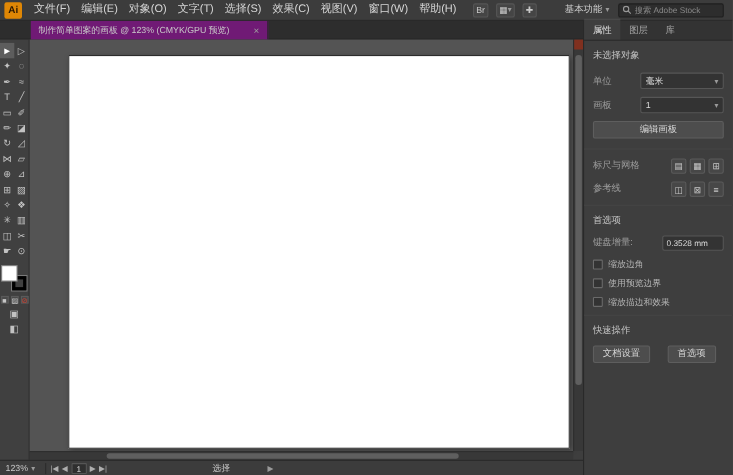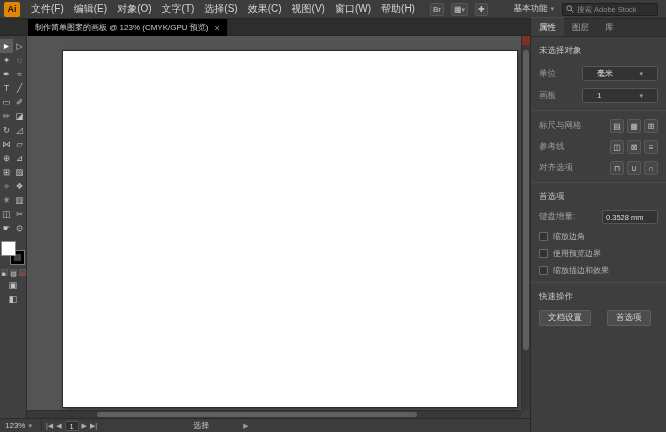--- a/index.html
+++ b/index.html
@@ -21,22 +21,22 @@
   .workspace { font-size:8.5px; color:#d0d0d0; display:flex; align-items:center; gap:3px; margin-right:8px; white-space:nowrap; }
   .search-box { width:96px; height:13px; background:#2d2d2d; border:1px solid #1f1f1f; border-radius:2px;
                 display:flex; align-items:center; padding:0 3px; gap:3px; margin-right:4px; }
   .search-box input { background:transparent; border:none; outline:none; width:66px; font-size:7.5px; color:#bbb;
                       font-family:"Liberation Sans", sans-serif; }
   .search-box input::placeholder { color:#8a8a8a; }
 
   
   .tabbar { position:absolute; left:0; top:19px; width:530px; height:17px; background:#2d2d2d;
             border-bottom:1px solid #262626; }
-  .doc-tab { position:absolute; left:28px; top:0; height:17px; background:#000000; border-right:1px solid #262626;
-             display:flex; align-items:center; padding:0 7px; gap:6px; }
+  .doc-tab { position:absolute; left:28px; top:0; height:17px; background:#701a75; border-right:1px solid #262626;
+             display:flex; align-items:center; padding:0 7px; gap:22px; }
   .tab-title { font-size:8px; color:#c9c9c9; white-space:nowrap; }
   .tab-close { font-size:9px; color:#9f9f9f; cursor:default; }
 
   
   .toolbar { position:absolute; left:0; top:36px; width:27px; height:382px; background:#404040;
              border-right:1px solid #2e2e2e; }
   .tools { display:grid; grid-template-columns:13px 13px; justify-content:center; padding-top:3px; }
   .tool { height:14px; display:flex; align-items:center; justify-content:center; font-size:8.5px; color:#c2c2c2; }
   .tool.active { background:#5d5d5d; color:#ffffff; }
   .fs { position:relative; width:22px; height:22px; margin:7px auto 5px auto; }
@@ -78,21 +78,21 @@
   .right-panel { position:absolute; left:530px; top:19px; width:136px; height:413px; background:#3e3e3e;
                  border-left:1px solid #292929; }
   .rp-tabs { height:18px; background:#333333; display:flex; align-items:flex-end; border-bottom:1px solid #2b2b2b; }
   .rp-tab { font-size:8.5px; color:#a6a6a6; padding:3px 8px; line-height:12px; white-space:nowrap; }
   .rp-tab.active { background:#3e3e3e; color:#e2e2e2; border-top:1px solid #4c4c4c; }
   .rp-content { padding:8px 8px 0 8px; }
   .rp-noselect { font-size:8.5px; color:#c4c4c4; margin-bottom:9px; }
   .rp-row { display:flex; align-items:center; justify-content:space-between; margin-bottom:7px; }
   .rp-label { font-size:8.5px; color:#9c9c9c; white-space:nowrap; }
   .field { display:flex; align-items:center; justify-content:space-between; background:#333; border:1px solid #565656;
-           border-radius:2px; height:15px; padding:0 14px; font-size:8px; color:#ddd; width:76px; }
+           border-radius:2px; height:15px; padding:0 4px; font-size:8px; color:#ddd; width:76px; }
   .btn { height:16px; background:#4d4d4d; border:1px solid #5e5e5e; border-radius:2px; color:#d5d5d5;
          font-size:8.5px; display:flex; align-items:center; justify-content:center; padding:0 8px;
          font-family:"Liberation Sans", sans-serif; }
   .btn-full { width:100%; margin-bottom:9px; }
   .divider { height:1px; background:#333; border-bottom:1px solid #4a4a4a; margin:2px -8px 8px -8px; }
   .icon-group { display:flex; gap:3px; }
   .icon-btn { width:14px; height:14px; background:#474747; border:1px solid #5a5a5a; border-radius:2px;
               font-size:8px; color:#c6c6c6; display:flex; align-items:center; justify-content:center; }
   .rp-section-title { font-size:8.5px; color:#c6c6c6; margin-bottom:7px; }
   .inc-field { width:56px; height:14px; background:#333; border:1px solid #565656; border-radius:2px;
@@ -238,20 +238,21 @@
       </div>
 
       <div class="rp-row">
         <span class="rp-label">画板</span>
         <div class="field">
           <span>1</span>
           <span class="caret">▾</span>
         </div>
       </div>
 
+      <button class="btn btn-full">编辑画板</button>
 
       <div class="divider"></div>
 
       <div class="rp-row">
         <span class="rp-label">标尺与网格</span>
         <div class="icon-group">
           <span class="icon-btn">▤</span>
           <span class="icon-btn">▦</span>
           <span class="icon-btn">⊞</span>
         </div>
@@ -259,28 +260,20 @@
 
       <div class="rp-row">
         <span class="rp-label">参考线</span>
         <div class="icon-group">
           <span class="icon-btn">◫</span>
           <span class="icon-btn">⊠</span>
           <span class="icon-btn">≡</span>
         </div>
       </div>
 
-      <div class="rp-row">
-        <span class="rp-label">对齐选项</span>
-        <div class="icon-group">
-          <span class="icon-btn">⊓</span>
-          <span class="icon-btn">∪</span>
-          <span class="icon-btn">∩</span>
-        </div>
-      </div>
 
       <div class="divider"></div>
 
       <div class="rp-section-title">首选项</div>
 
       <div class="rp-row">
         <span class="rp-label">键盘增量:</span>
         <input class="inc-field" value="0.3528 mm" style="">
       </div>
 

